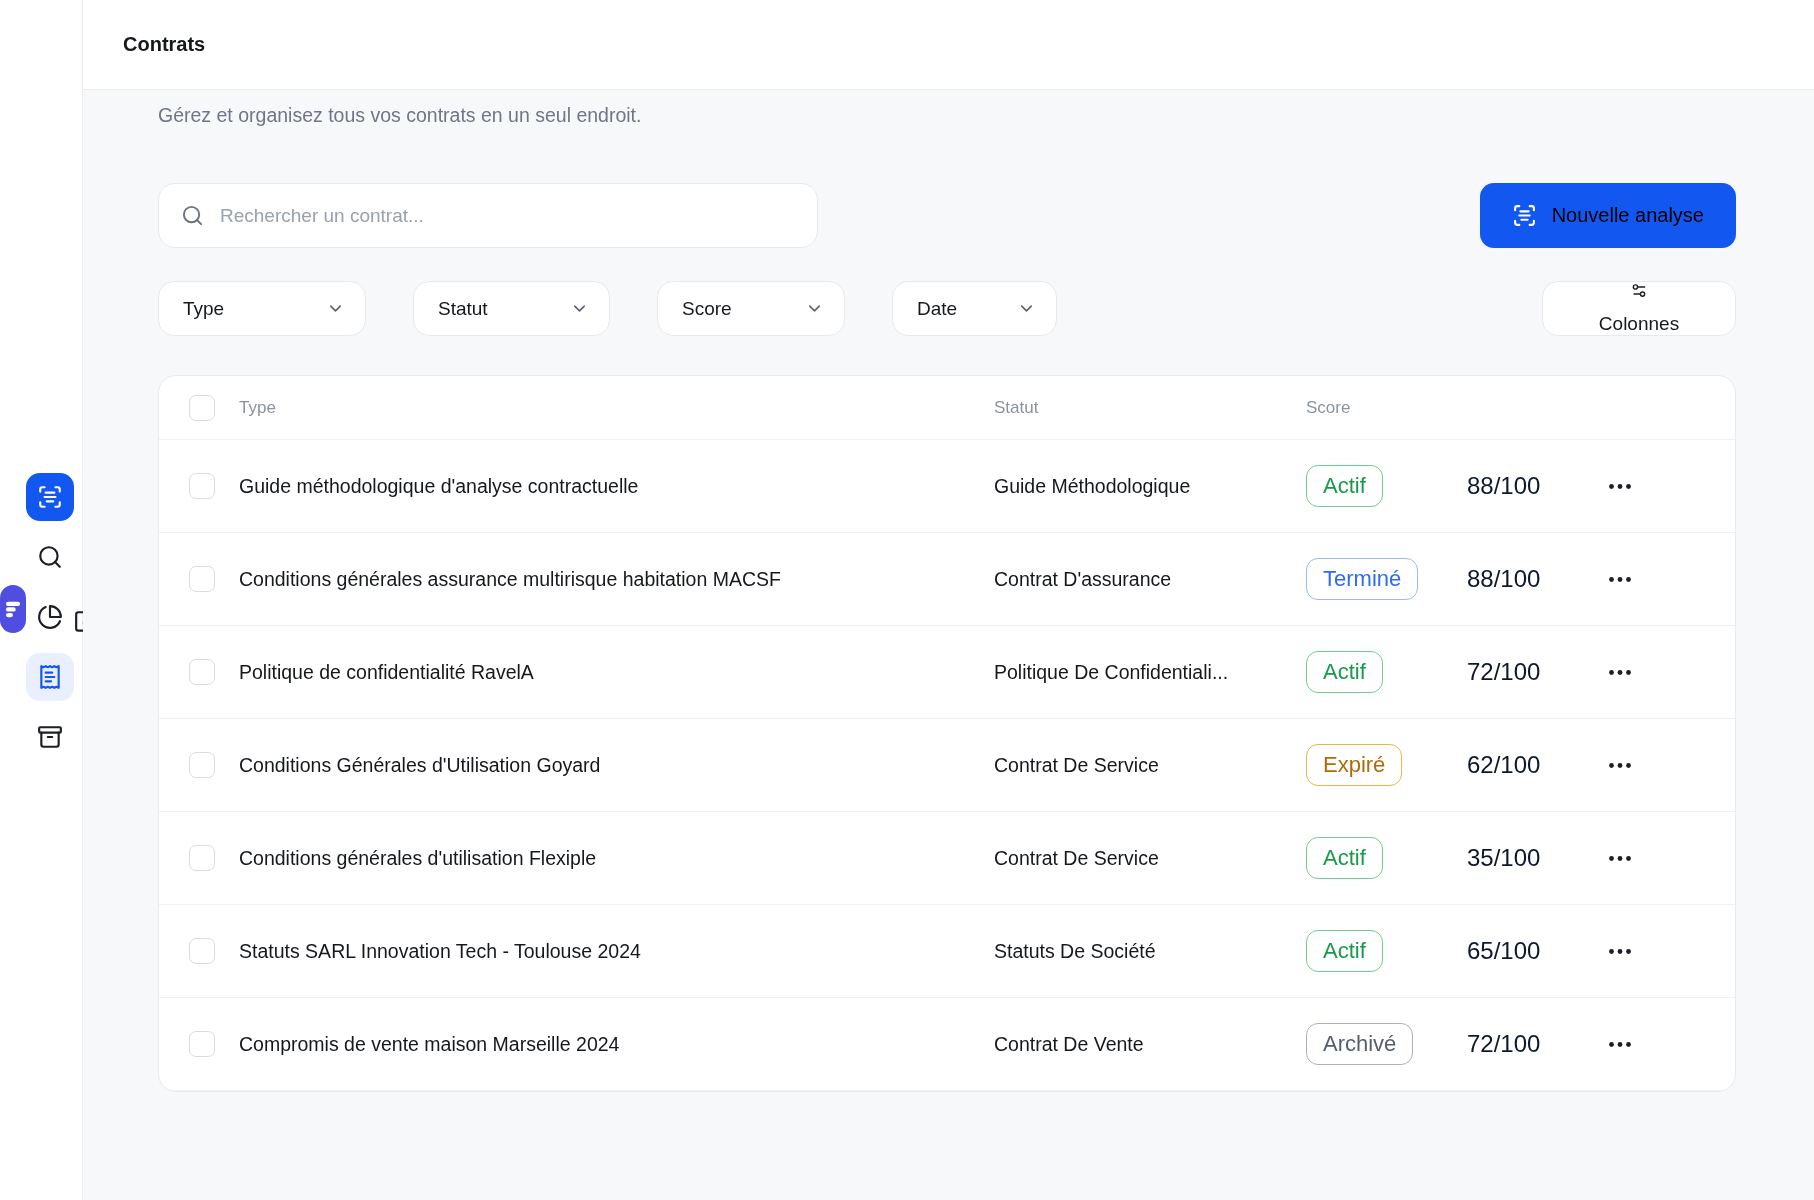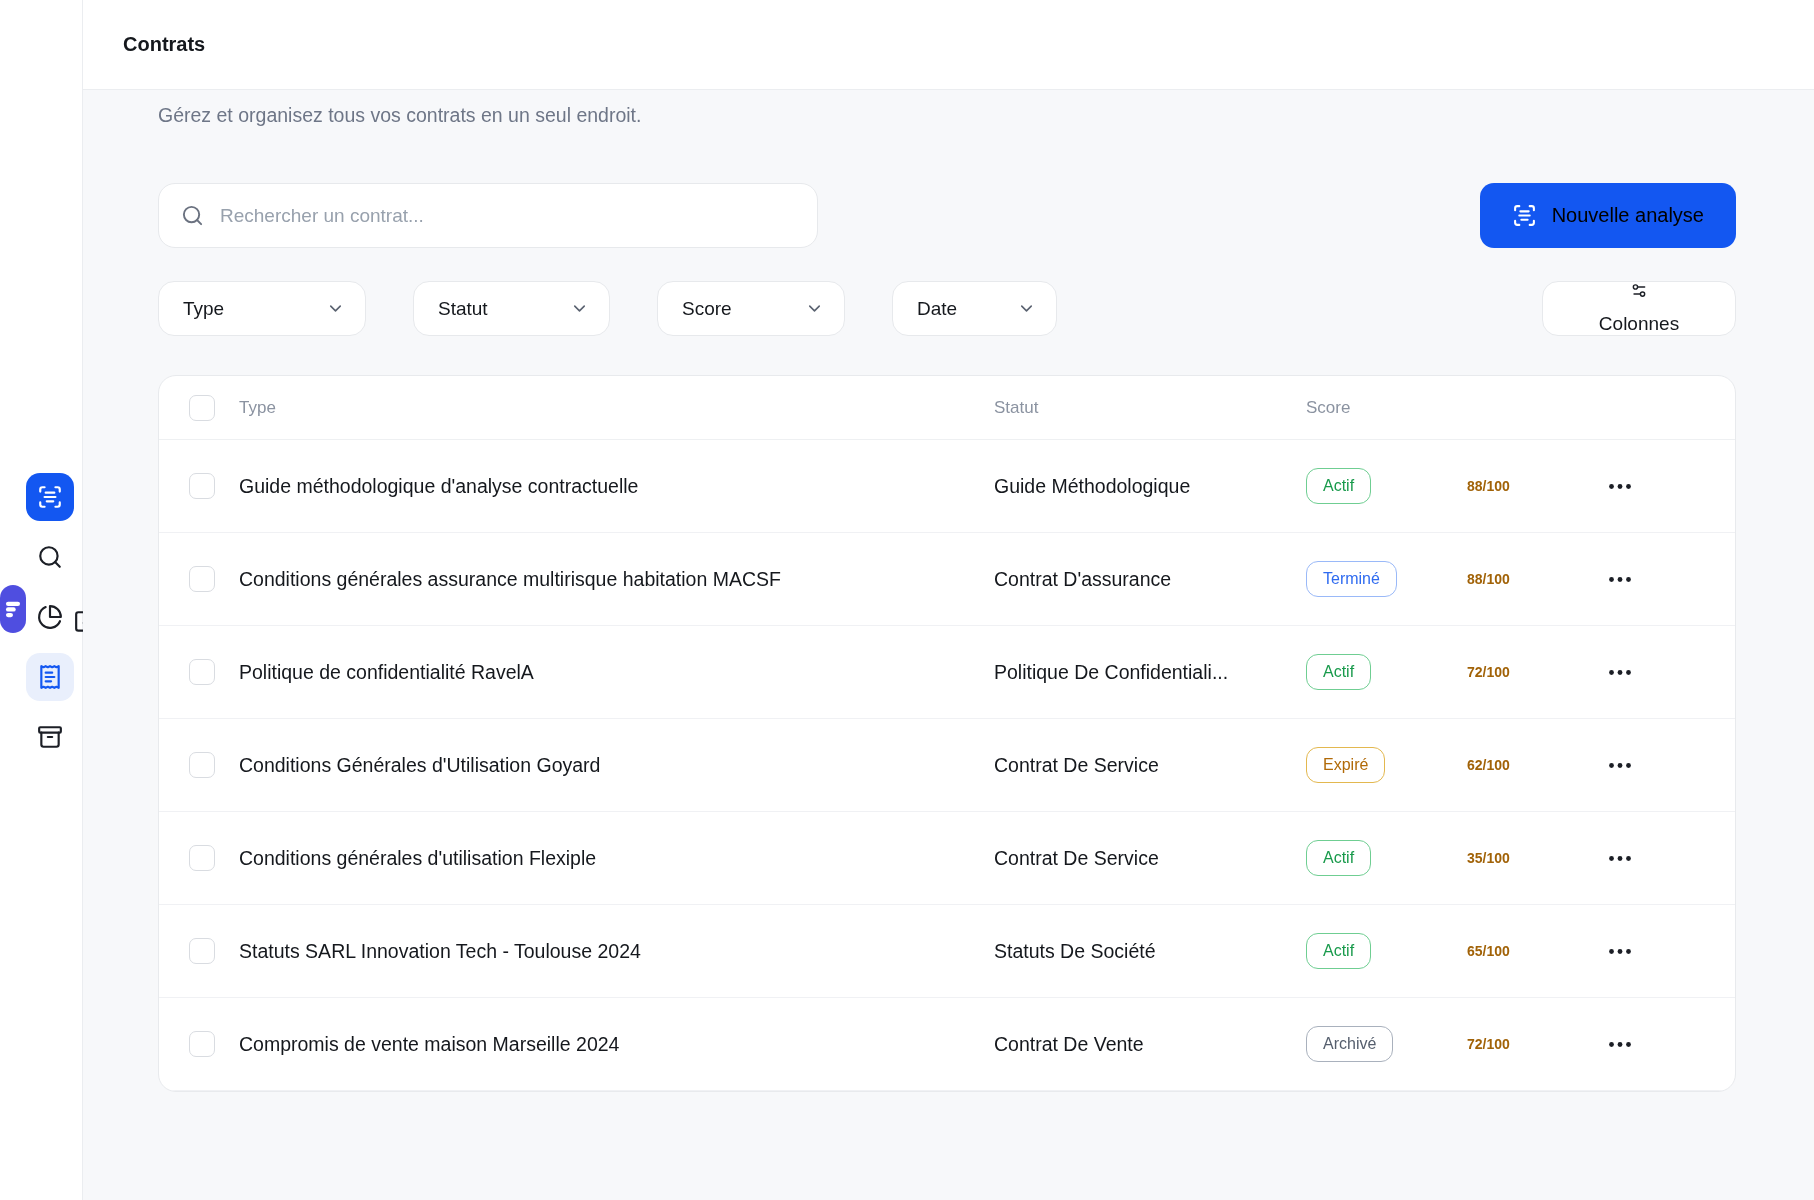--- a/index.html
+++ b/index.html
@@ -100,24 +100,24 @@
   .tbody-row { height:93px; border-bottom:1px solid #f0f1f4; }
   .tbody-row:last-child { border-bottom:1px solid #f0f1f4; }
   .cbx {
     width:26px; height:26px; border:1.5px solid #d9dce1; border-radius:7px; background:#fff; cursor:pointer;
   }
   .cell-title { font-size:19.5px; font-weight:500; color:#15181d; padding-right:30px;
     white-space:nowrap; overflow:hidden; text-overflow:ellipsis; }
   .cell-type { font-size:19.5px; color:#15181d; padding-right:20px;
     white-space:nowrap; overflow:hidden; text-overflow:ellipsis; }
   .badge {
-    display:inline-block; font-size:16px; font-weight:500; line-height:1;
+    display:inline-block; font-size:22px; font-weight:500; line-height:1;
     padding:9px 16px; border:1.5px solid; border-radius:12px; background:#ffffff;
   }
-  .cell-score { font-size:14px; color:#a16207;font-weight:bold; }
+  .cell-score { font-size:24px; color:#0f172a; }
   .row-menu { display:flex; align-items:center; cursor:pointer; }
   .row-menu svg { fill:#1c1f26; }
 </style>
 </head>
 <body>
 
 <aside class="sidebar">
   <div class="logo-tile">
     <svg width="26" height="26" viewBox="0 0 24 24" fill="#ffffff">
       <rect x="5.5" y="5.2" width="13" height="4" rx="2"></rect>

